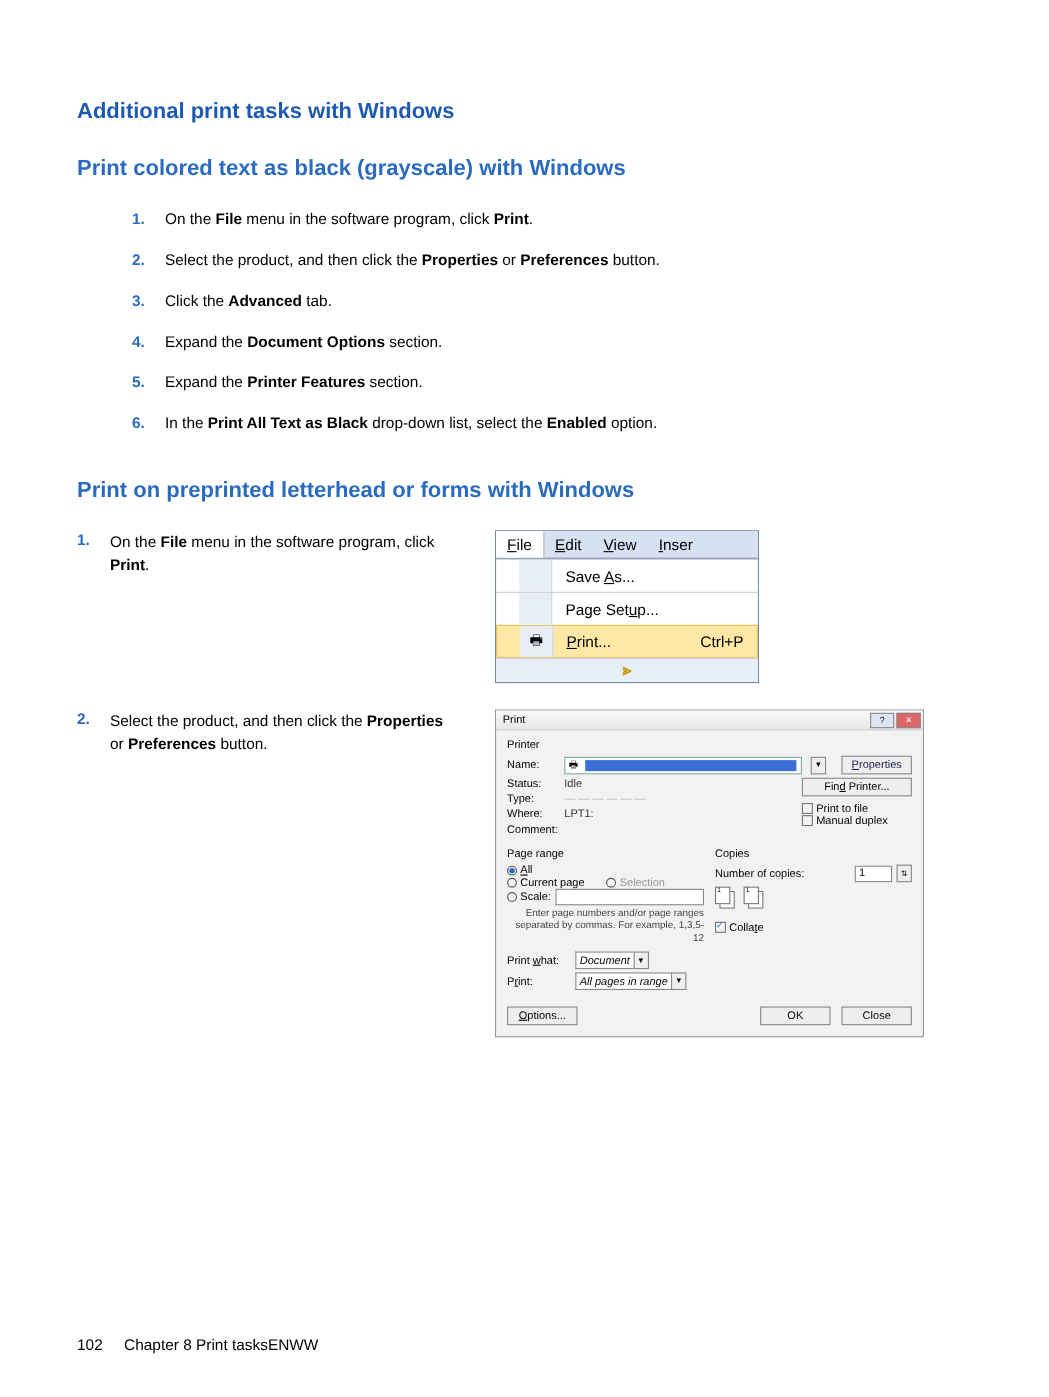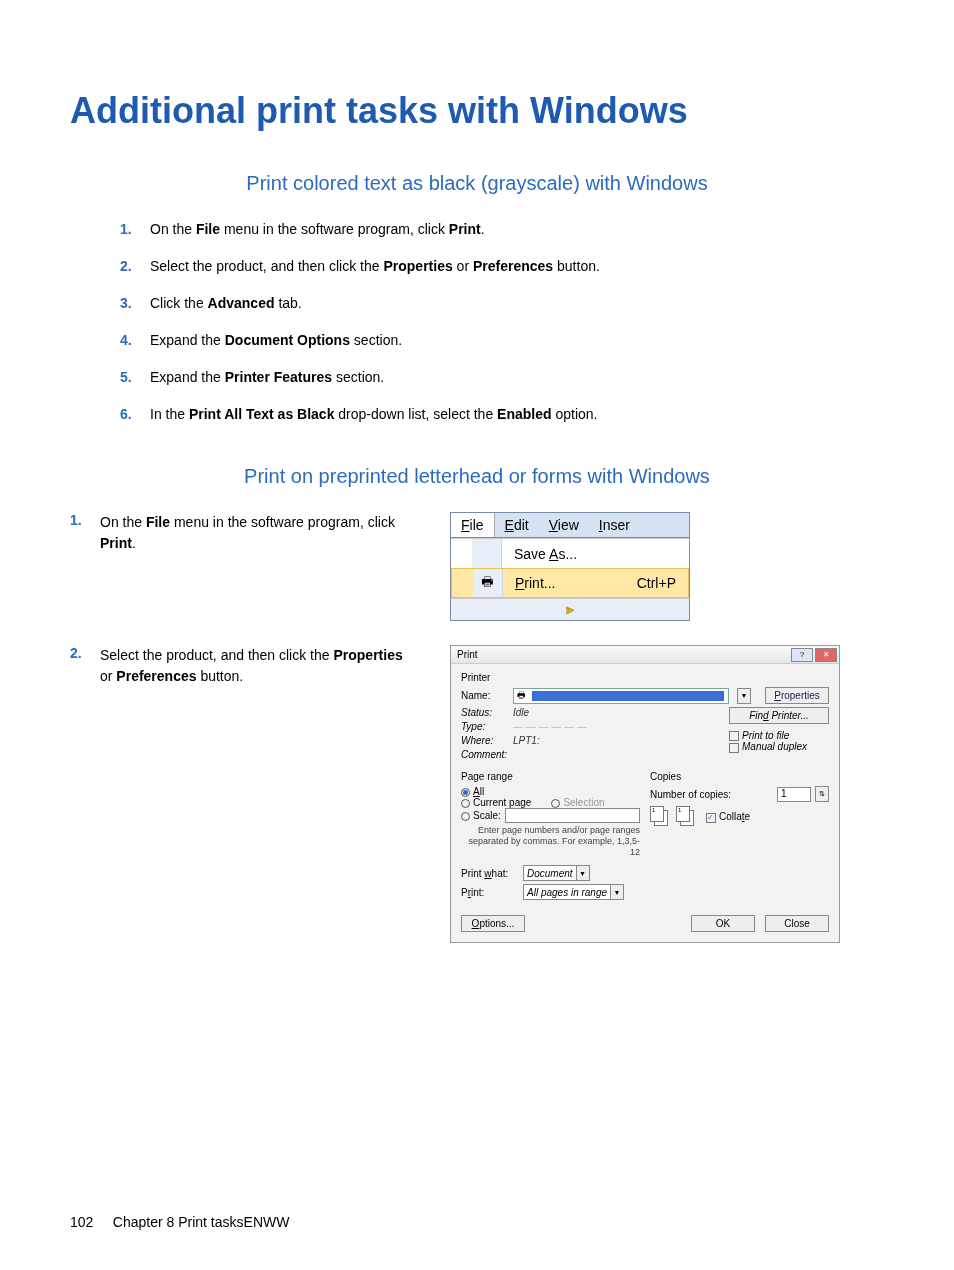--- a/index.html
+++ b/index.html
@@ -7,30 +7,29 @@
     font-family: Arial, Helvetica, sans-serif;
     width: 954px;
     height: 1270px;
     background: #fff;
     padding: 90px 70px 40px 70px;
     position: relative;
     color: #000;
   }
   h1 {
     color: #1e5bb0;
-    font-size: 36px;
+    font-size: 20px;
     font-weight: bold;
-    margin-bottom: 40px;
+    margin-bottom: 29px;
   }
   h2 {
     color: #2a6bc0;
     font-size: 20px;
-    font-weight: normal;
+    font-weight: bold;
     margin-bottom: 24px;
-    text-align: center;
   }
   ol {
     list-style: none;
     padding-left: 80px;
     margin-bottom: 40px;
   }
   ol li {
     font-size: 14px;
     line-height: 1.5;
     margin-bottom: 16px;
@@ -216,20 +215,24 @@
       <div class="menubar">
         <div class="mi hl"><u class="ac">F</u><span>ile</span></div>
         <div class="mi"><u class="ac">E</u><span>dit</span></div>
         <div class="mi"><u class="ac">V</u><span>iew</span></div>
         <div class="mi"><u class="ac">I</u><span>nser</span></div>
       </div>
       <div class="menu-row">
         <div class="iconcol"></div>
         <div class="lab">Save <u class="ac">A</u>s...</div>
       </div>
+      <div class="menu-row">
+        <div class="iconcol"></div>
+        <div class="lab">Page Set<u class="ac">u</u>p...</div>
+      </div>
       <div class="menu-row sel">
         <div class="iconcol">
             <span class="printer-icon-mini">🖶</span>
           </div>
         <div class="lab"><u class="ac">P</u>rint...</div>
         <div class="sc">Ctrl+P</div>
       </div>
       <div class="expand-row"><span class="chev">⪢</span></div>
     </div>
   </div>
@@ -256,21 +259,21 @@
         <div class="field-row">
           <div class="flab">Name:</div>
           <div class="namebox">
             <span class="miniprint">🖶</span>
             <div class="namebox-sel"></div>
           </div>
           <div class="dd-arrow">▼</div>
           <div style="width:6px"></div>
           <div class="btn hl"><u class="ac">P</u>roperties</div>
         </div>
-        <div style="display:flex; gap:9px;font-style:italic;">
+        <div style="display:flex; gap:9px;">
           <div class="status-grid" style="flex:1;">
             <div class="field-row">
                 <div class="flab">Status:</div>
                 <div class="fval">Idle</div>
               </div>
             <div class="field-row">
                 <div class="flab">Type:</div>
                 <div class="fval" style="color:#bbb">— — — — — —</div>
               </div>
             <div class="field-row">
@@ -302,21 +305,21 @@
             </div>
             <div class="hint">Enter page numbers and/or page ranges separated by commas. For example, 1,3,5-12</div>
           </div>
           <div class="col">
             <div class="sect-title">Copies</div>
             <div class="field-row">
               <div style="flex:1">Number of copies:</div>
               <div class="textbox-sm" style="width:34px;">1</div>
               <div class="dd-arrow">⇅</div>
             </div>
-            <div style="display:flex; align-items:center; gap:10px; margin-top:4px;">
+            <div style="display:flex; gap:10px; margin-top:4px;flex-direction:column;">
               <div class="collate-boxes">
                 <div class="cstack">
                     <div class="pg" style="top:4px;left:4px">2</div>
                     <div class="pg" style="top:0;left:0">1</div>
                   </div>
                 <div class="cstack">
                     <div class="pg" style="top:4px;left:4px">2</div>
                     <div class="pg" style="top:0;left:0">1</div>
                   </div>
               </div>

